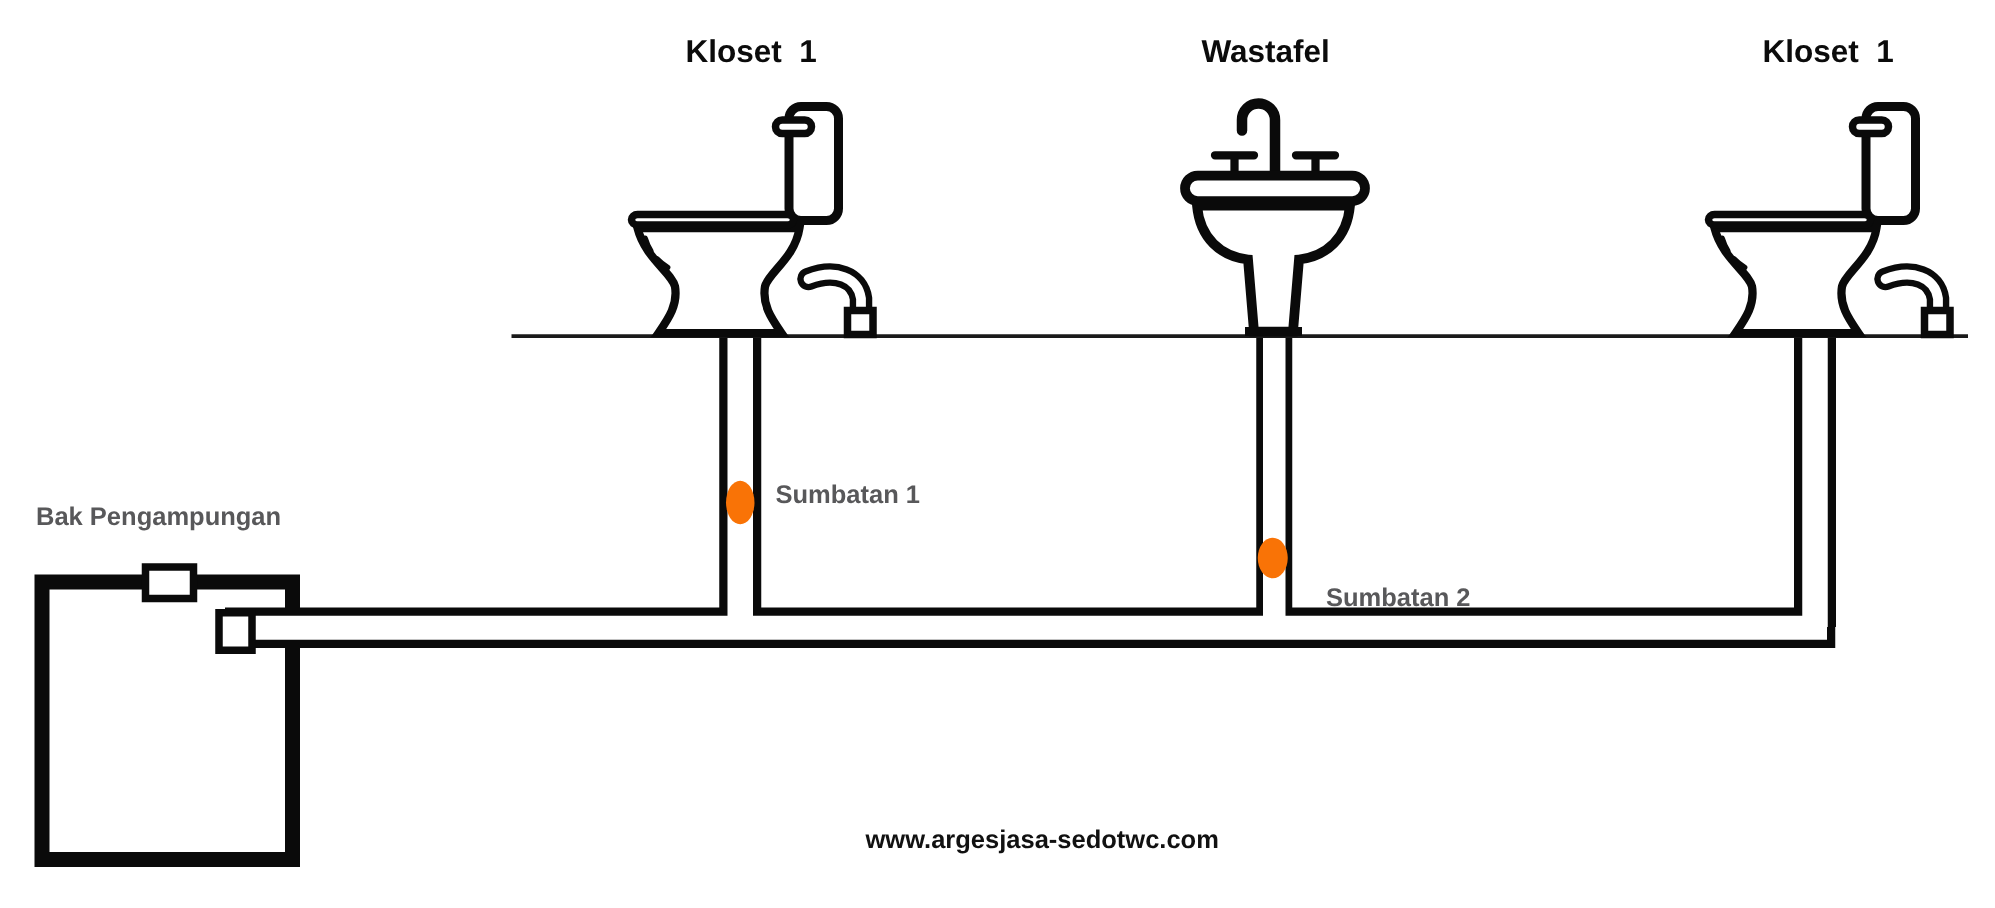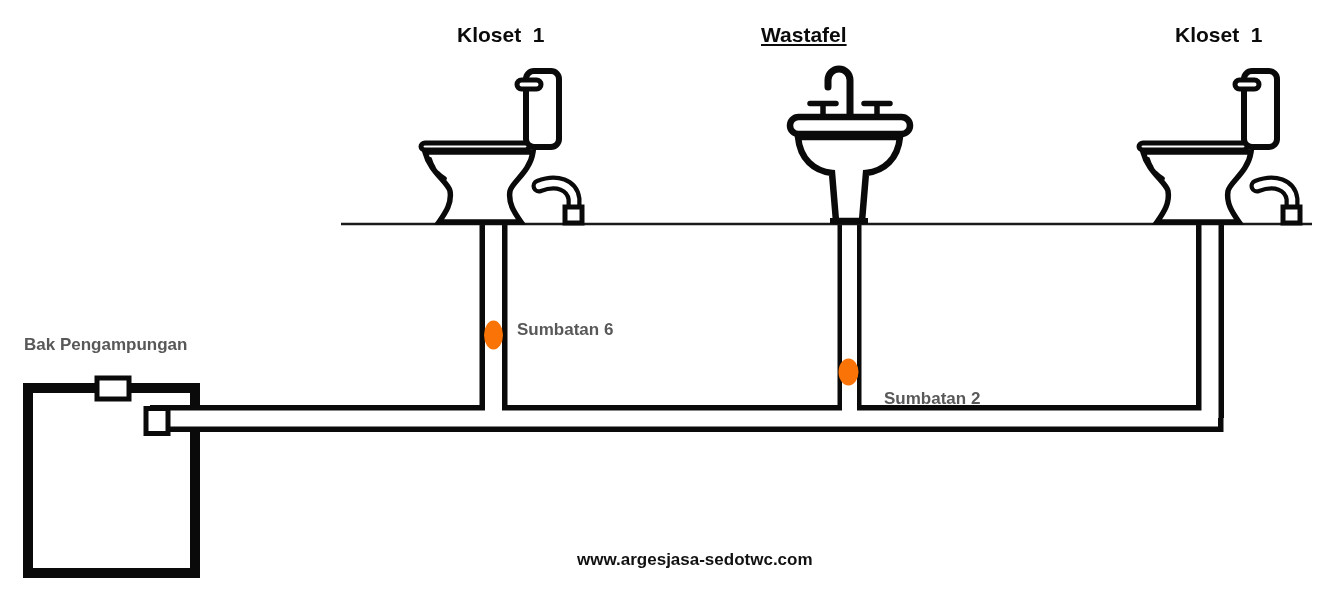--- a/index.html
+++ b/index.html
@@ -93,25 +93,25 @@
     <g transform="translate(1133,60)">
       <use href="#toilet-def"></use>
     </g>
 
     <ellipse cx="493.5" cy="335" rx="9.5" ry="14.5" fill="#f97306"></ellipse>
     <ellipse cx="848.5" cy="372" rx="10" ry="13.5" fill="#f97306"></ellipse>
   </svg>
 
   <div class="lbl fixture-title" style="left:457px;top:23px;">Kloset  1</div>
 
-  <div class="lbl fixture-title" style="left:761px;top:23px;text-decoration:underline;">Wastafel</div>
+  <div class="lbl fixture-title" style="left:801px;top:23px;">Wastafel</div>
 
   <div class="lbl fixture-title" style="left:1175px;top:23px;">Kloset  1</div>
 
   <div class="lbl gray-label" style="left:24px;top:336px;">Bak Pengampungan</div>
 
-  <div class="lbl gray-label" style="left:517px;top:321px;">Sumbatan 6</div>
+  <div class="lbl gray-label" style="left:517px;top:321px;">Sumbatan 1</div>
 
   <div class="lbl gray-label" style="left:884px;top:356px;margin-top:34px;">Sumbatan 2</div>
 
 
   <div class="lbl caption-url" style="left:577px;top:551px;">www.argesjasa-sedotwc.com</div>
 </div>
 
 </body></html>

